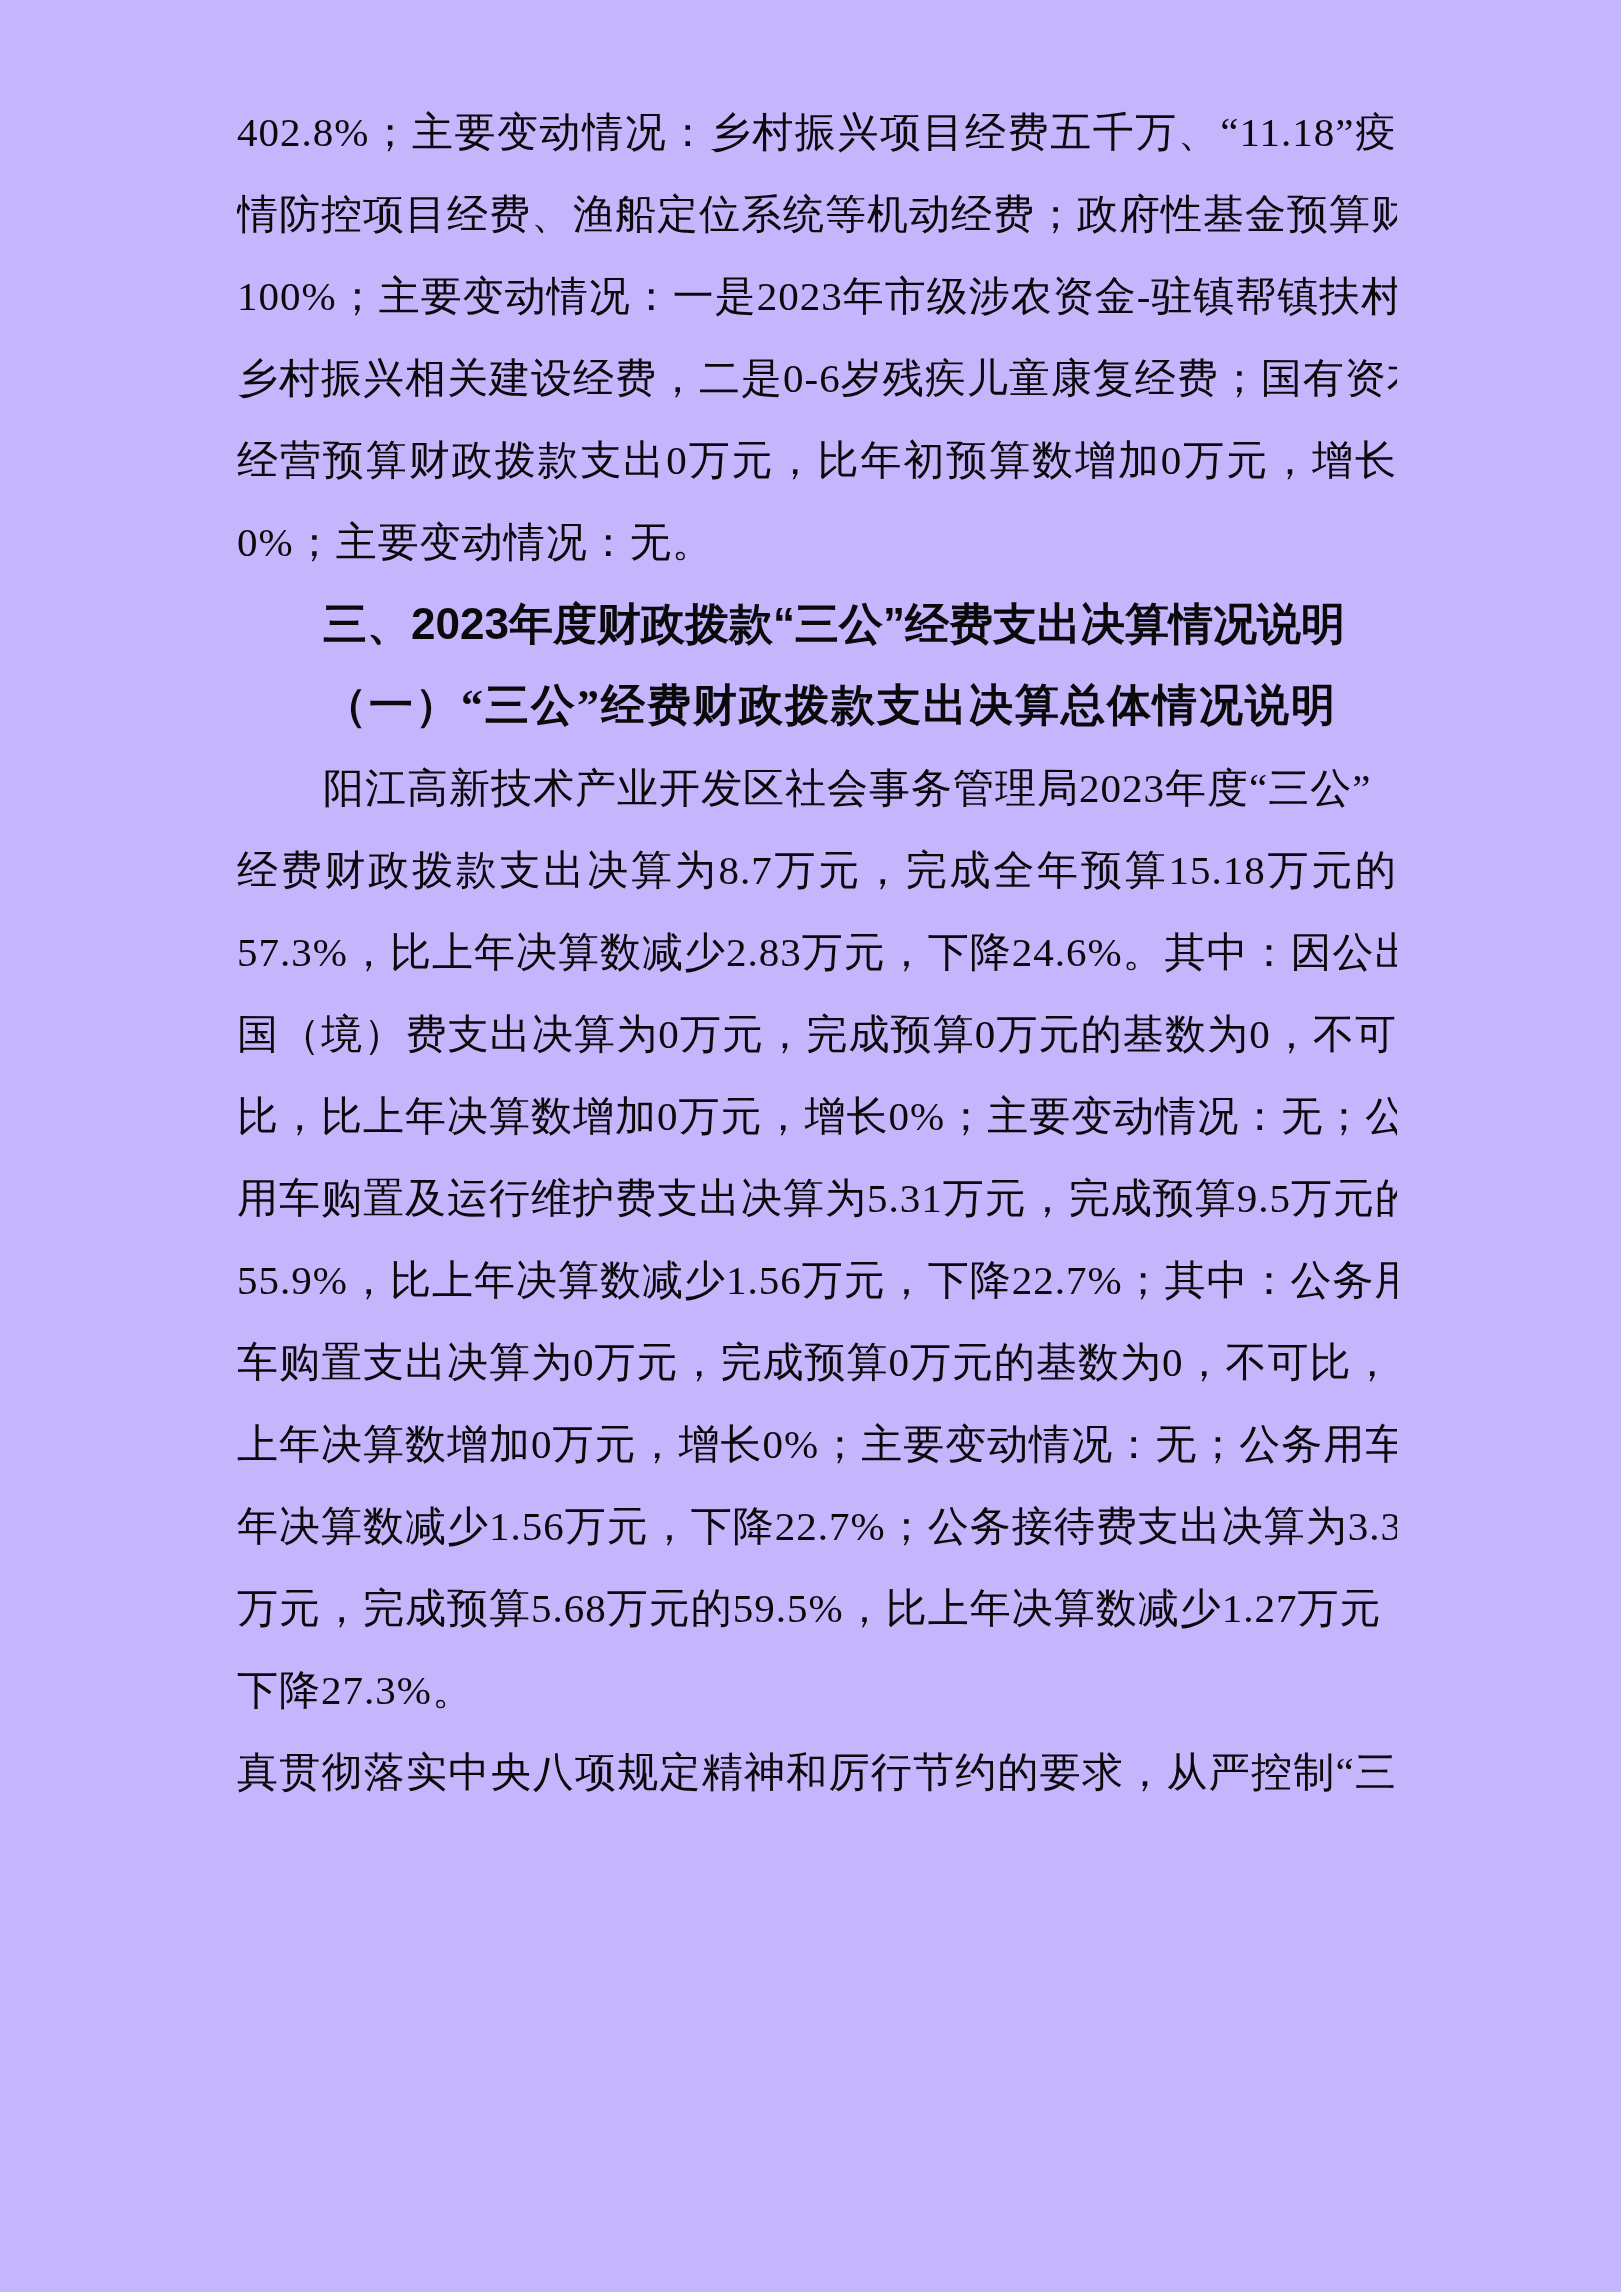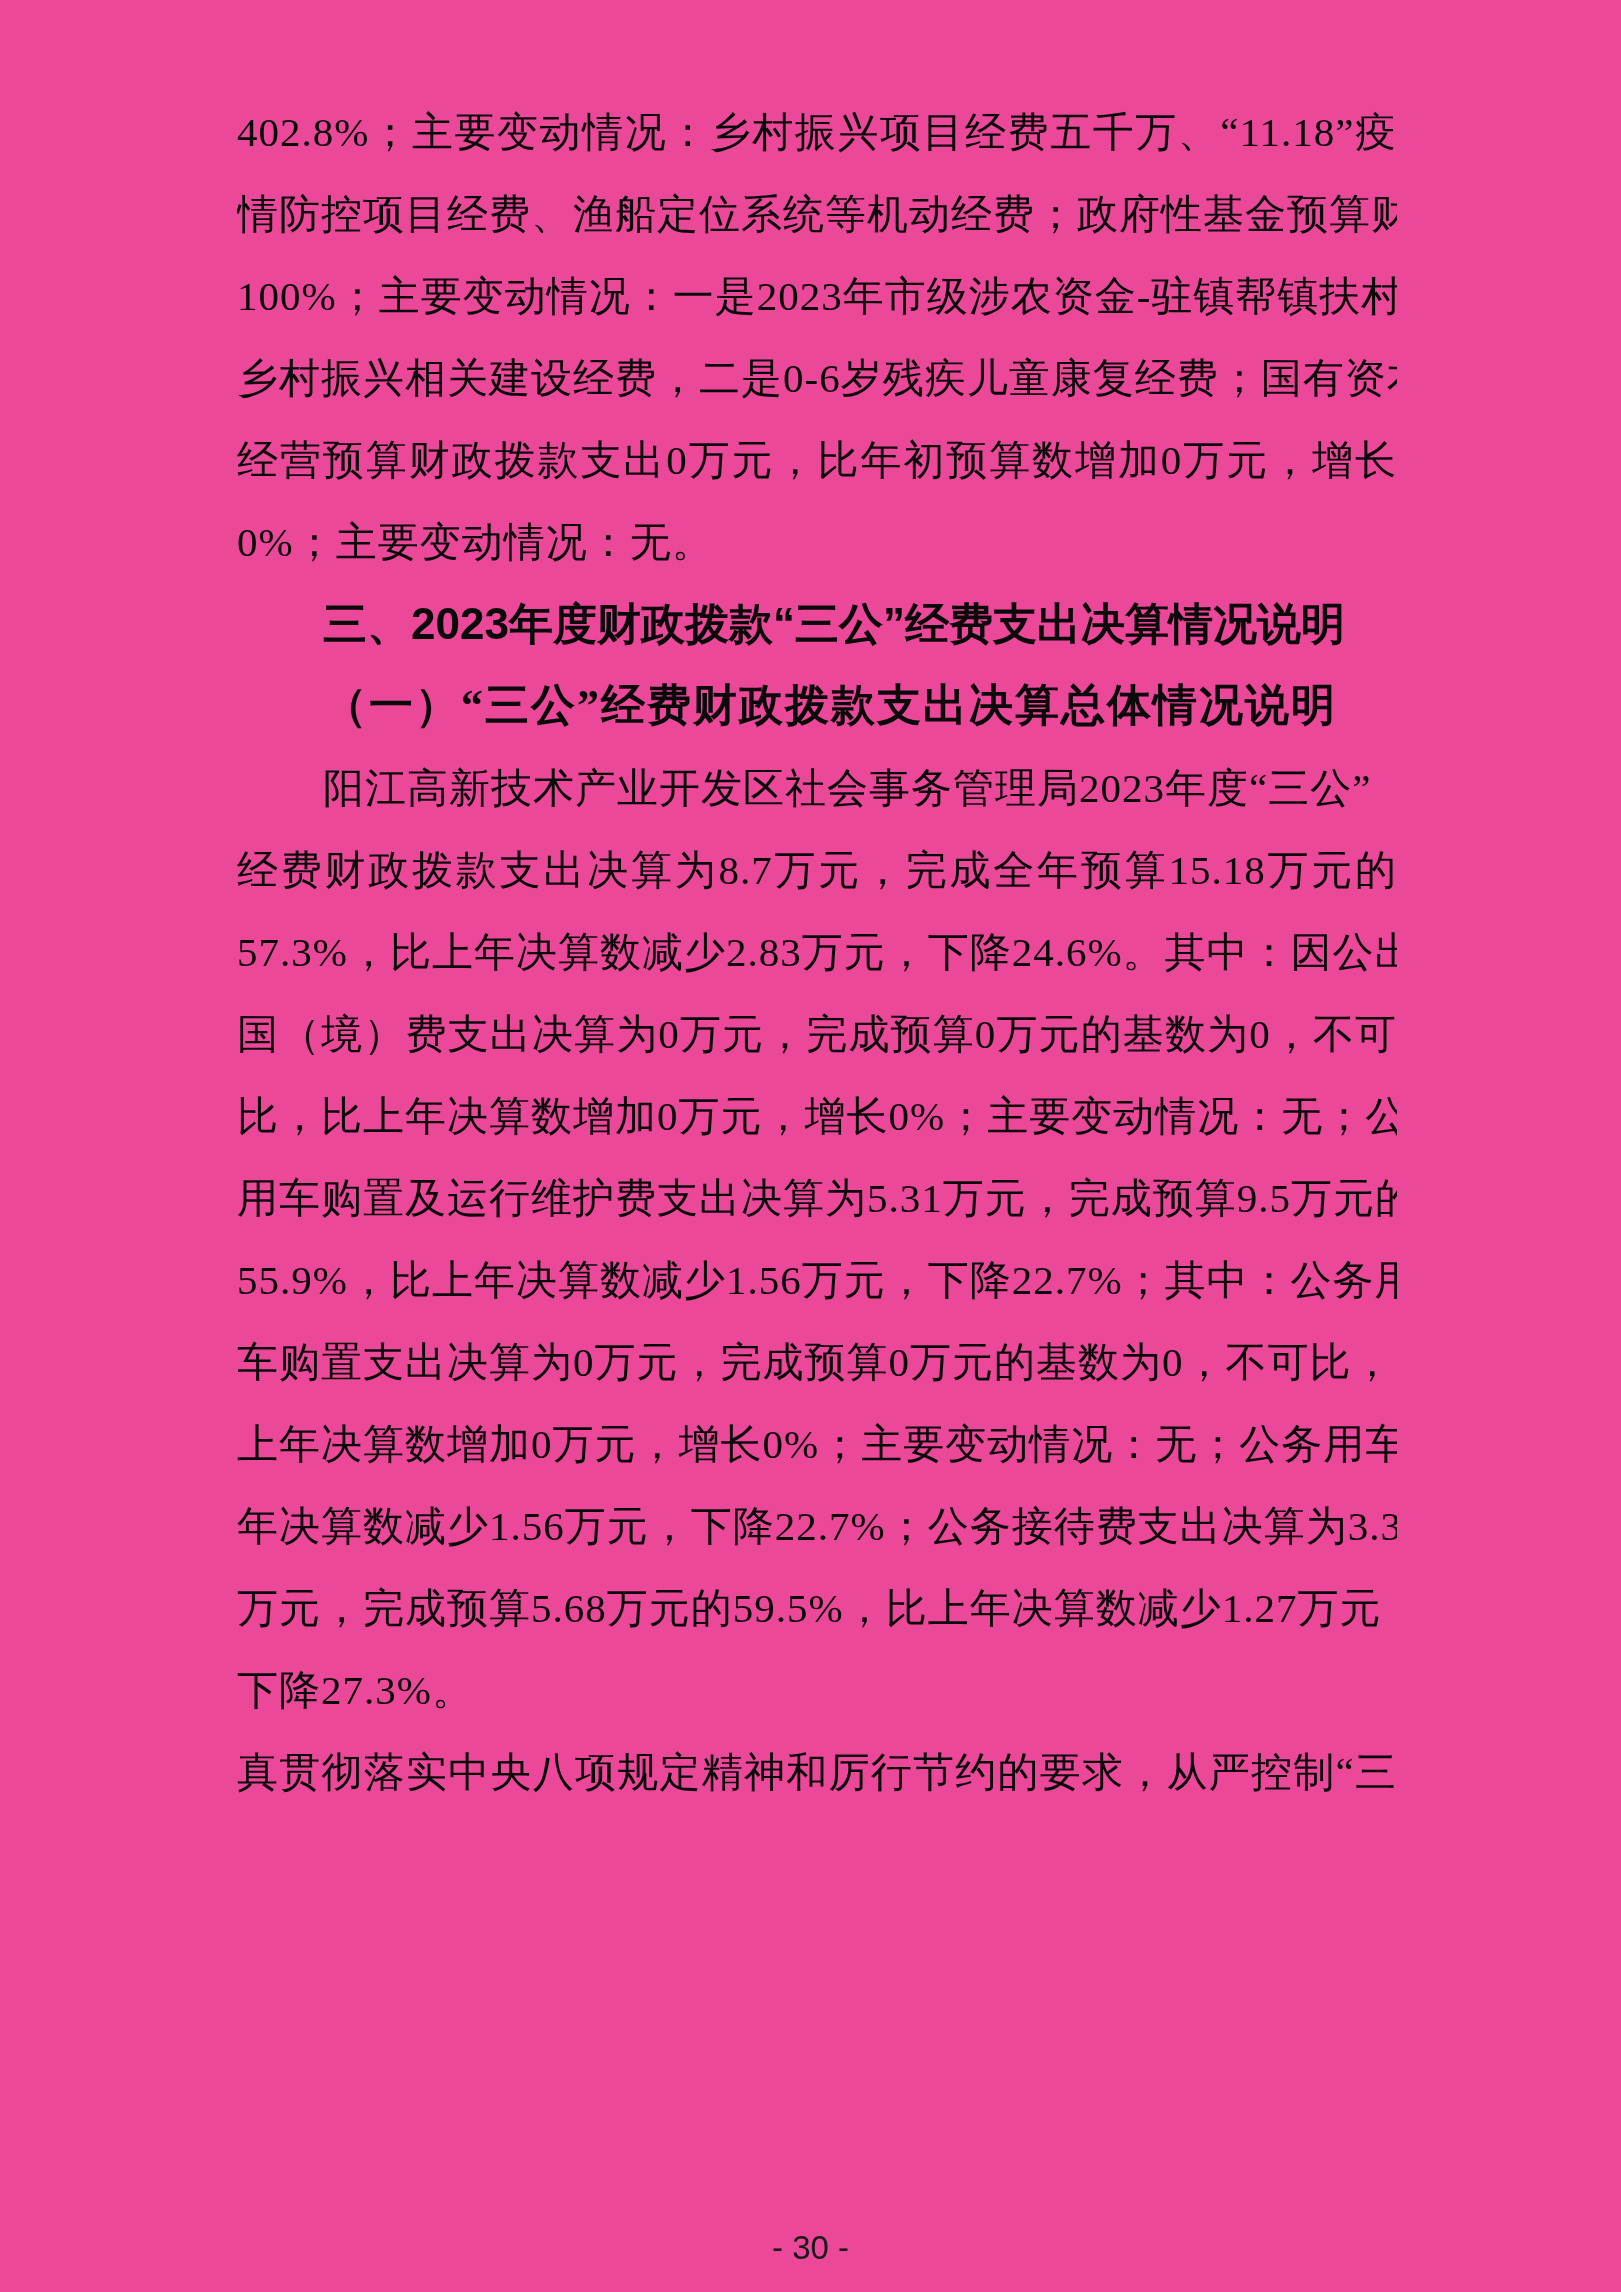--- a/index.html
+++ b/index.html
@@ -1,20 +1,20 @@
 <!DOCTYPE html>
 <html><head>
 <meta charset="utf-8">
 <style>
   html, body { margin: 0; padding: 0; background: #888; }
   .page {
     position: relative;
     width: 1621px;
     height: 2293px;
-    background: #ec4899;
+    background: #c4b5fd;
     overflow: hidden;
     font-family: "Liberation Serif", "DejaVu Serif", serif;
     color: #0a0a0a;
   }
   .content {
     position: absolute;
     left: 237px;
     top: 91px;
     width: 1160px;
   }
@@ -93,15 +93,14 @@
       <div class="line">万元，完成预算5.68万元的59.5%，比上年决算数减少1.27万元，</div>
       <div class="line last">下降27.3%。</div>
     </div>
 
     <div class="para">
       <div class="line">真贯彻落实中央八项规定精神和厉行节约的要求，从严控制“三</div>
     </div>
 
   </div>
 
-  <div class="page-footer">- 30 -</div>
 </div>
 
 
 </body></html>

